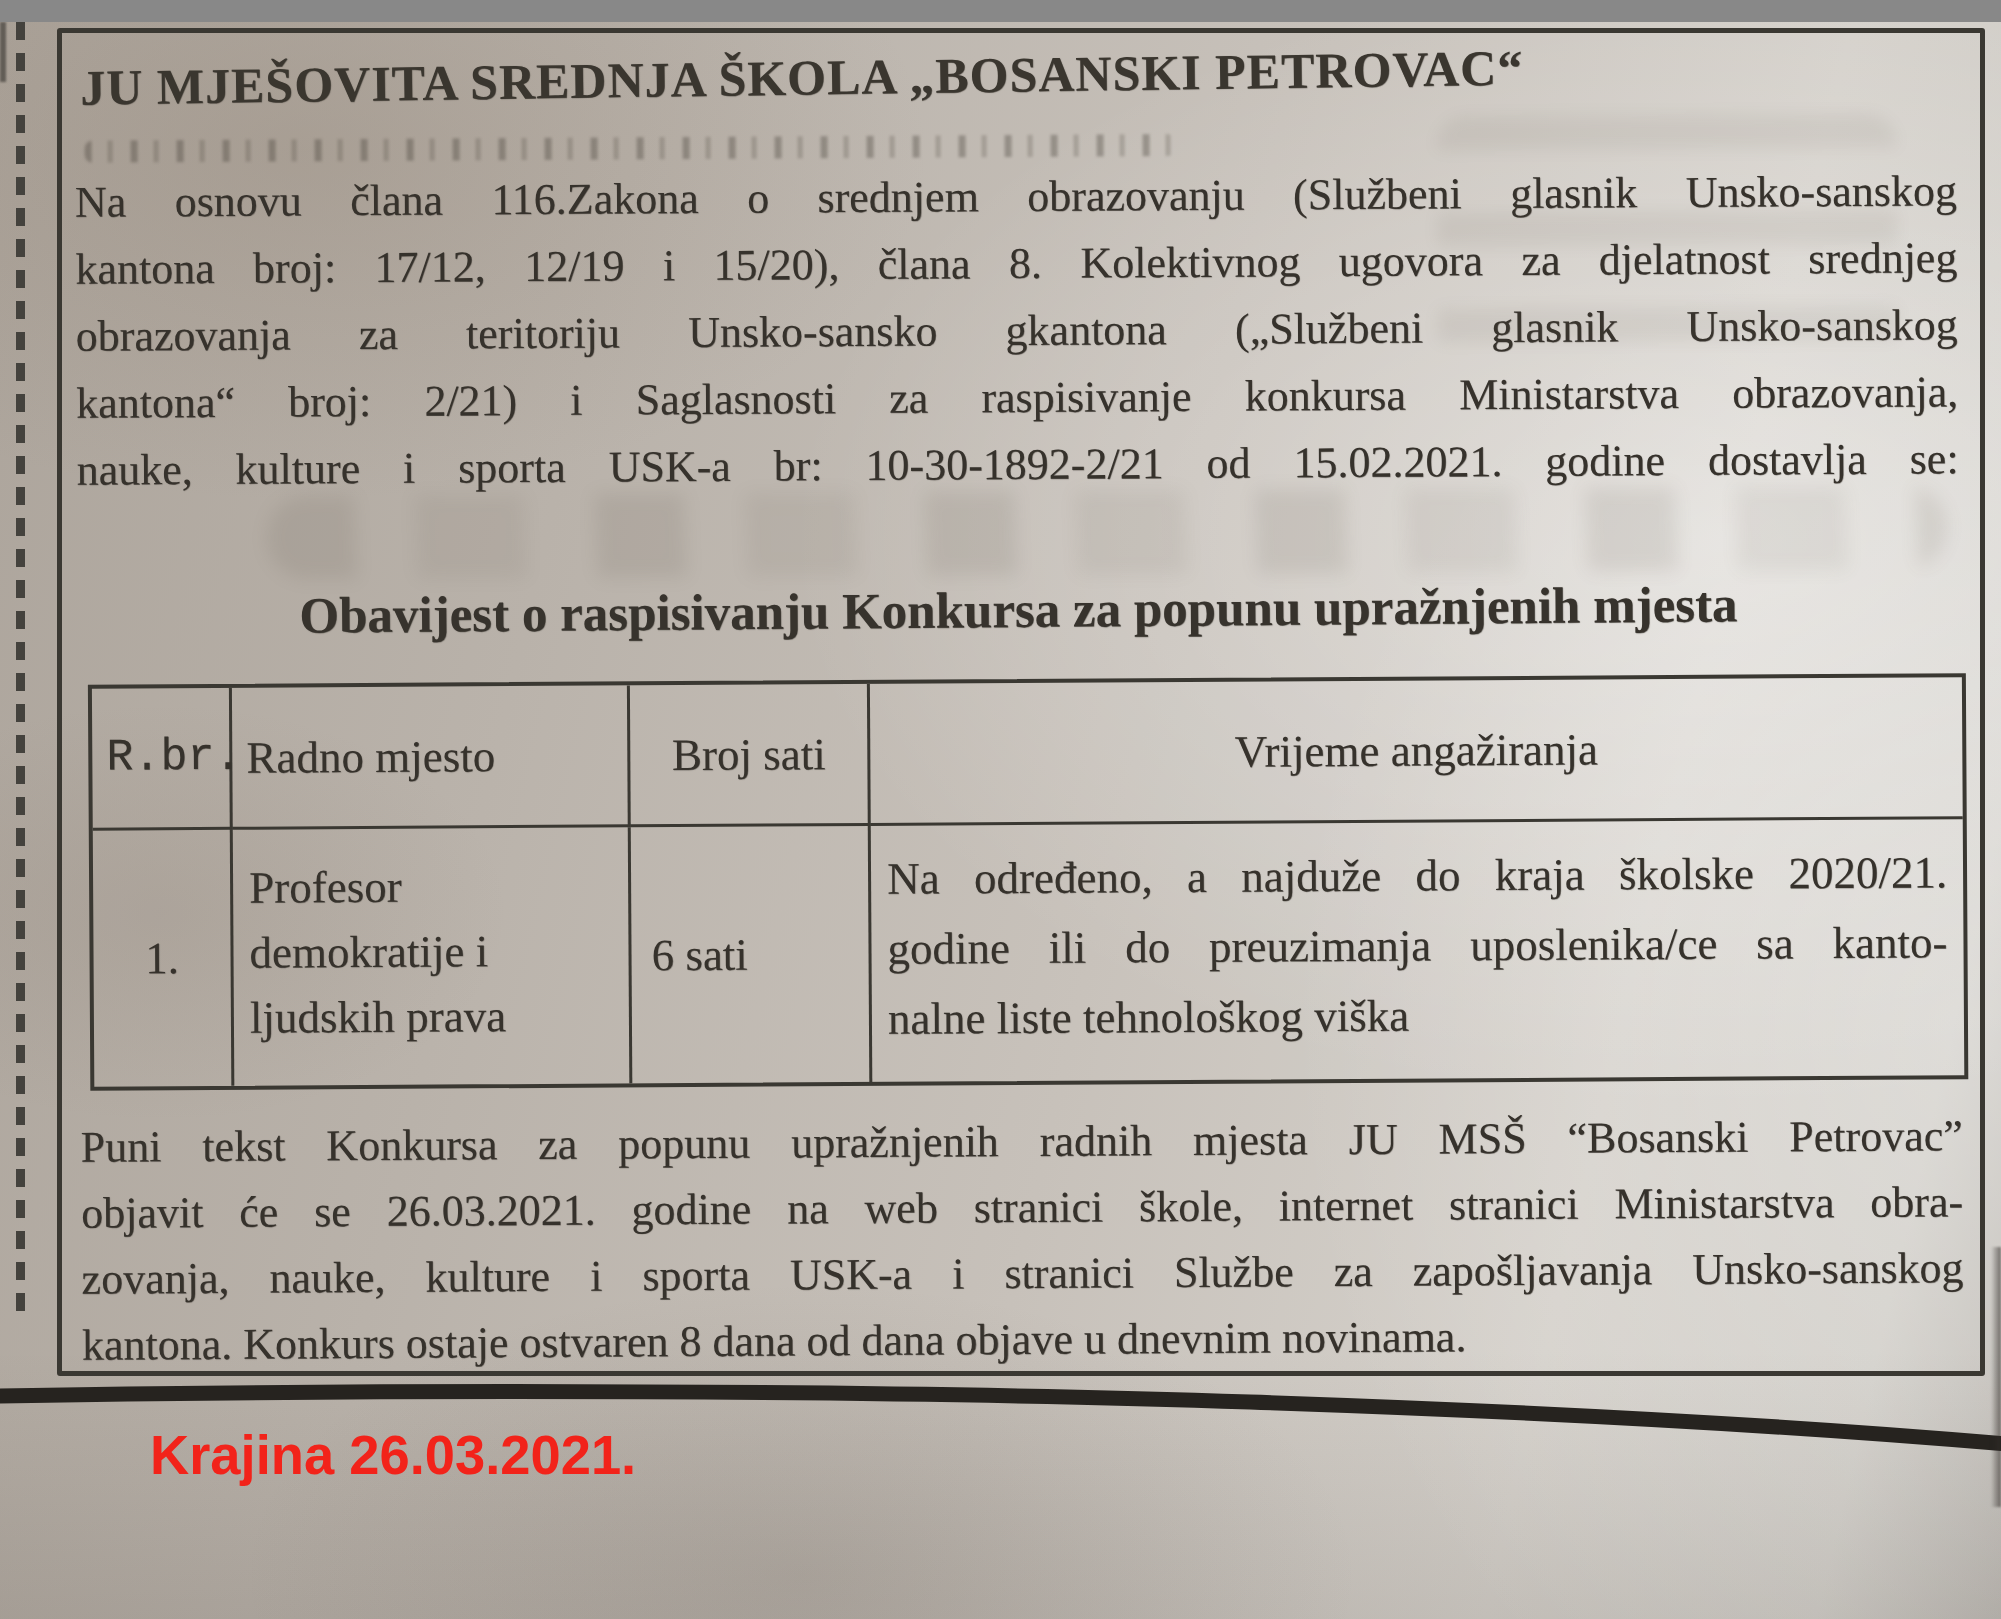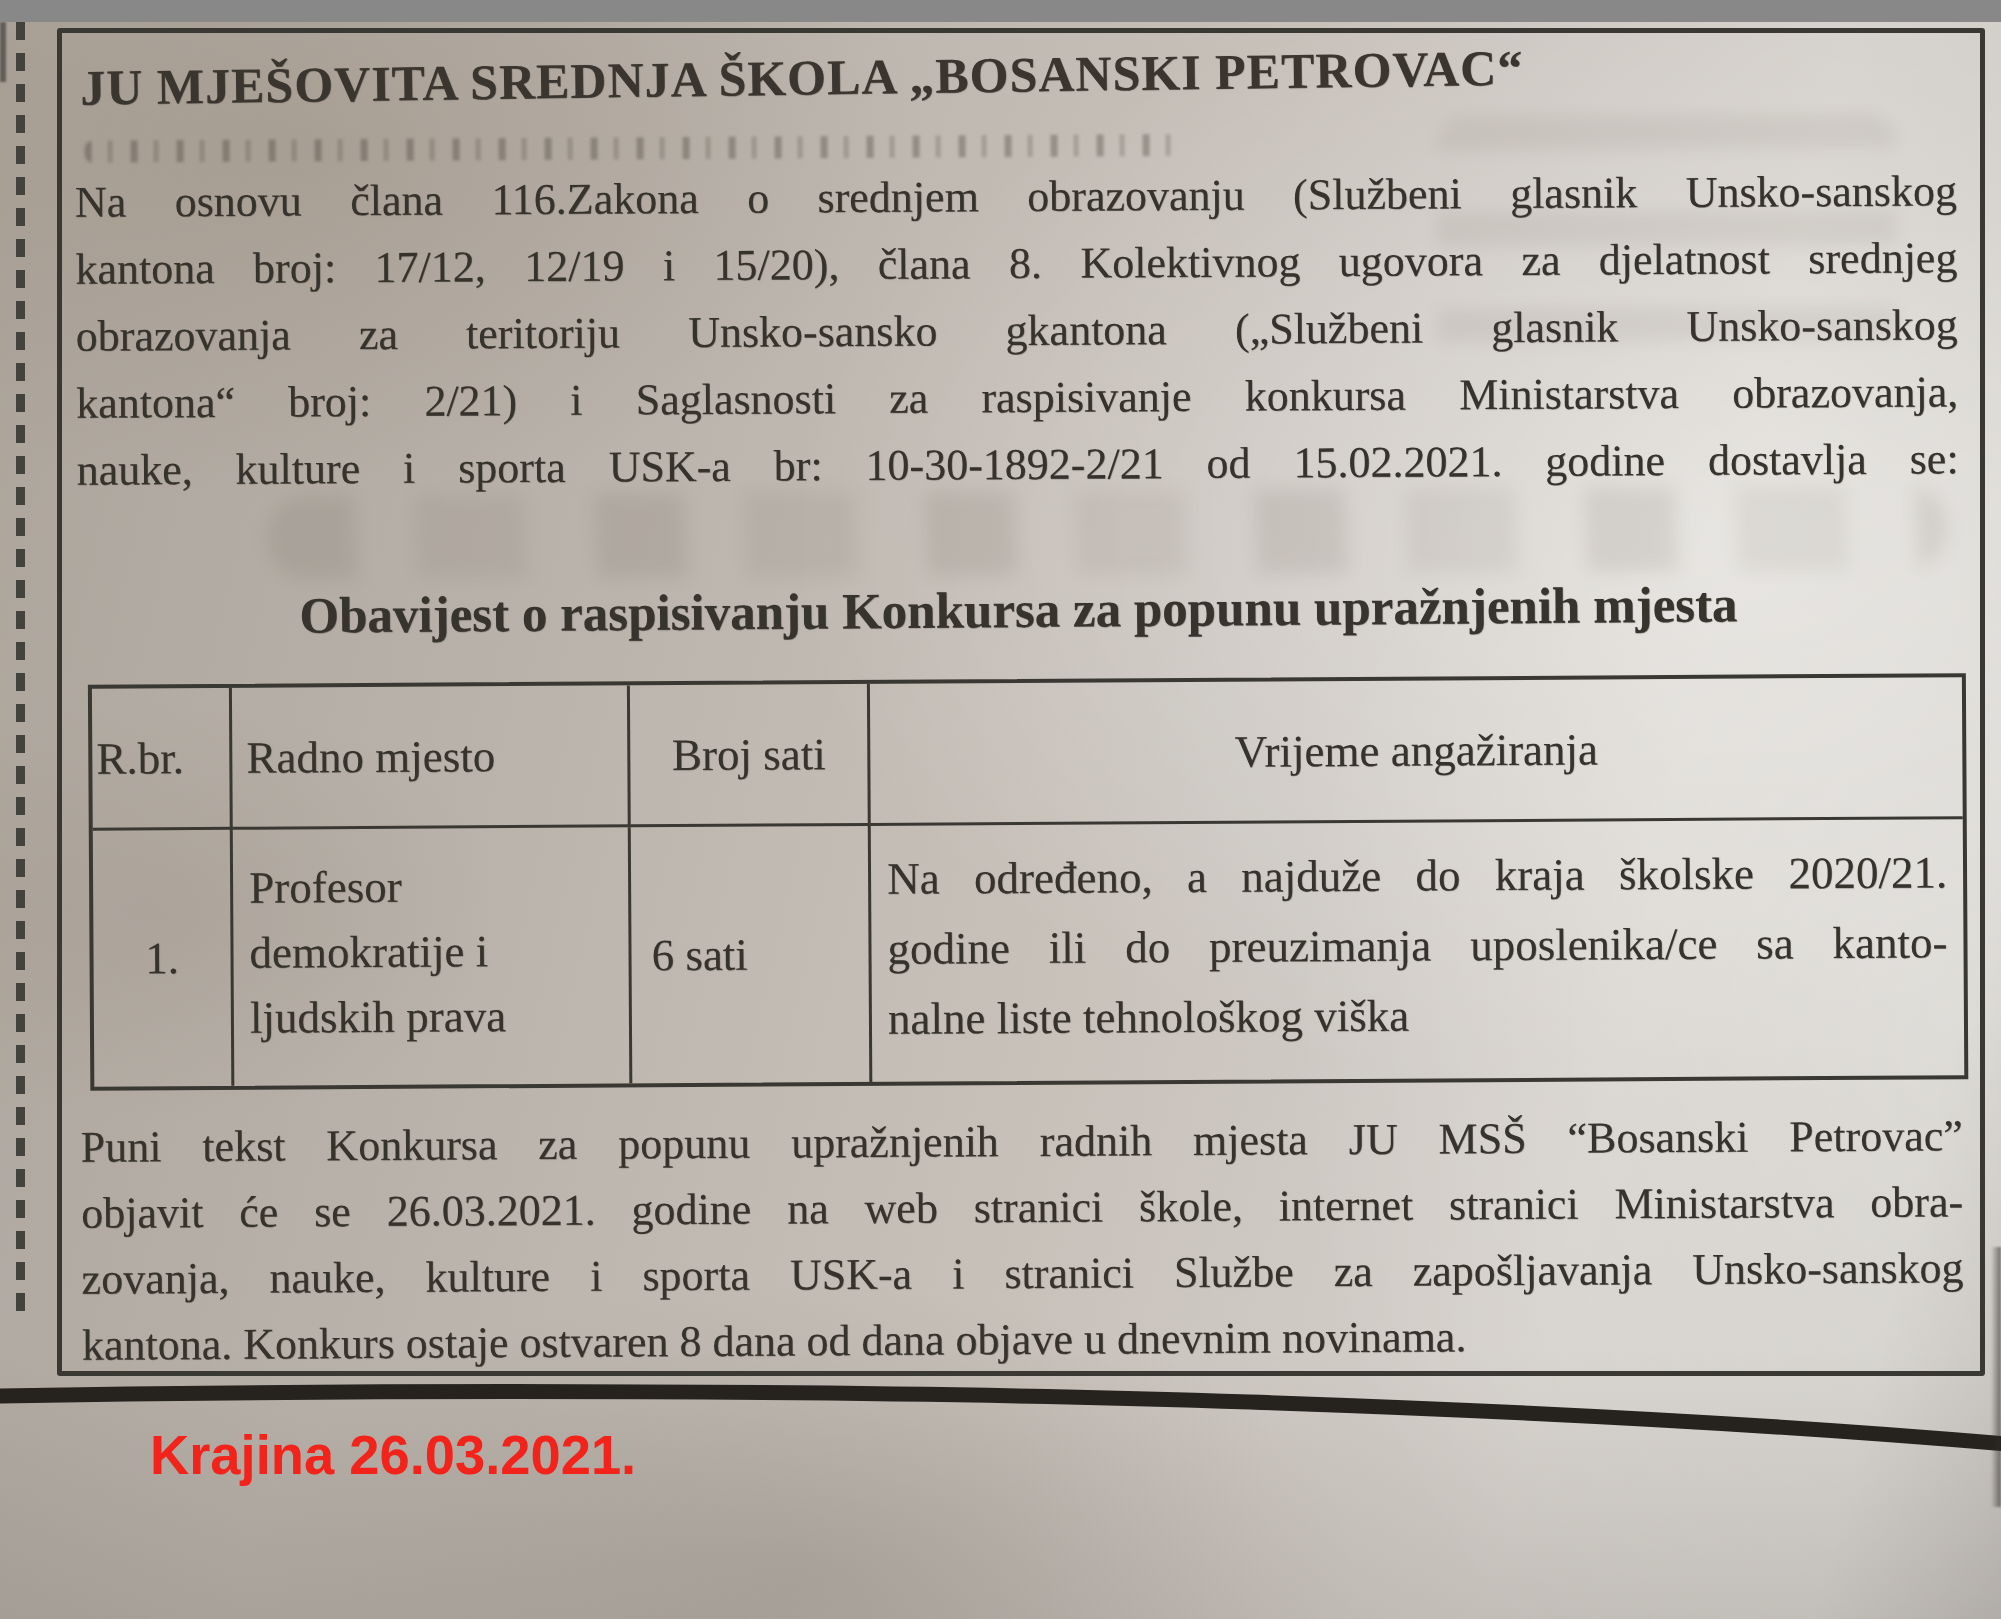--- a/index.html
+++ b/index.html
@@ -78,21 +78,21 @@
   }
   .cell{
     border-right:3px solid #3a3832;border-bottom:3px solid #3a3832;
     box-sizing:border-box;
     font-size:45px;color:#36322c;
     text-shadow:0.5px 0.5px 0.7px rgba(54,50,44,0.5);
   }
   .cell.c-last{border-right:none;}
   .cell.r-last{border-bottom:none;}
   .hdr{height:142px;display:flex;align-items:center;}
-  .hdr-rbr{padding-left:4px;}
+  .hdr-rbr{padding-left:14px;font-family:Liberation Mono, monospace;}
   .hdr-job{padding-left:14px;}
   .hdr-hours{justify-content:center;}
   .hdr-time{justify-content:center;}
   .bodyrow{height:256px;}
   .cell-rbr{display:flex;align-items:center;justify-content:center;}
   .cell-job{padding:26px 8px 0 16px;}
   .cell-job .tl{font-size:45px;line-height:65px;}
   .cell-hours{display:flex;align-items:center;padding-left:20px;}
   .cell-time{padding:18px 16px 0 16px;}
   .cell-time .tl{font-size:45px;line-height:70px;text-align:justify;text-align-last:justify;}

